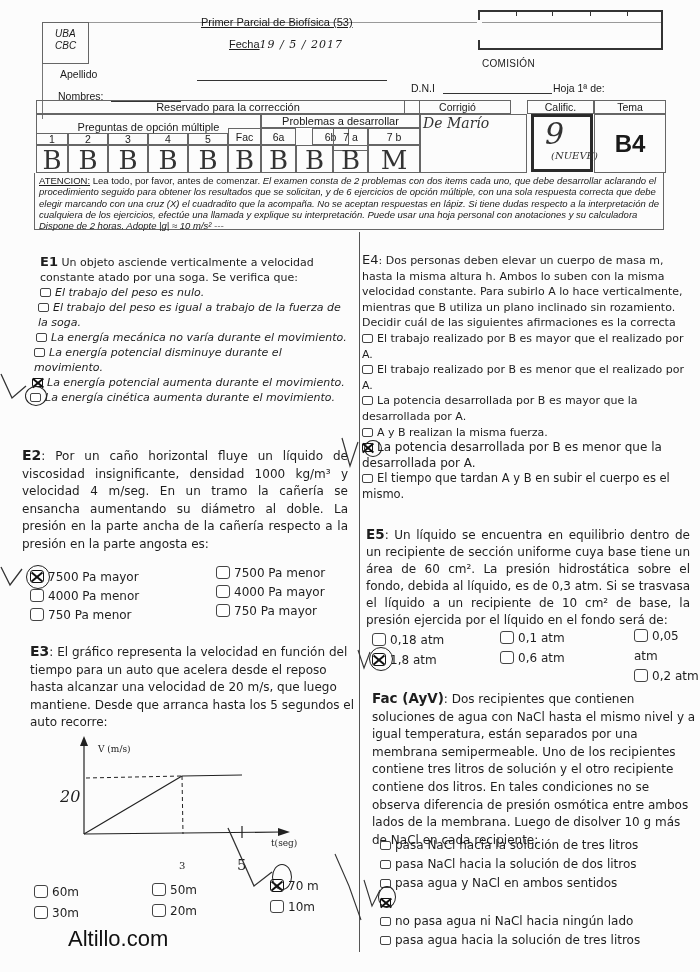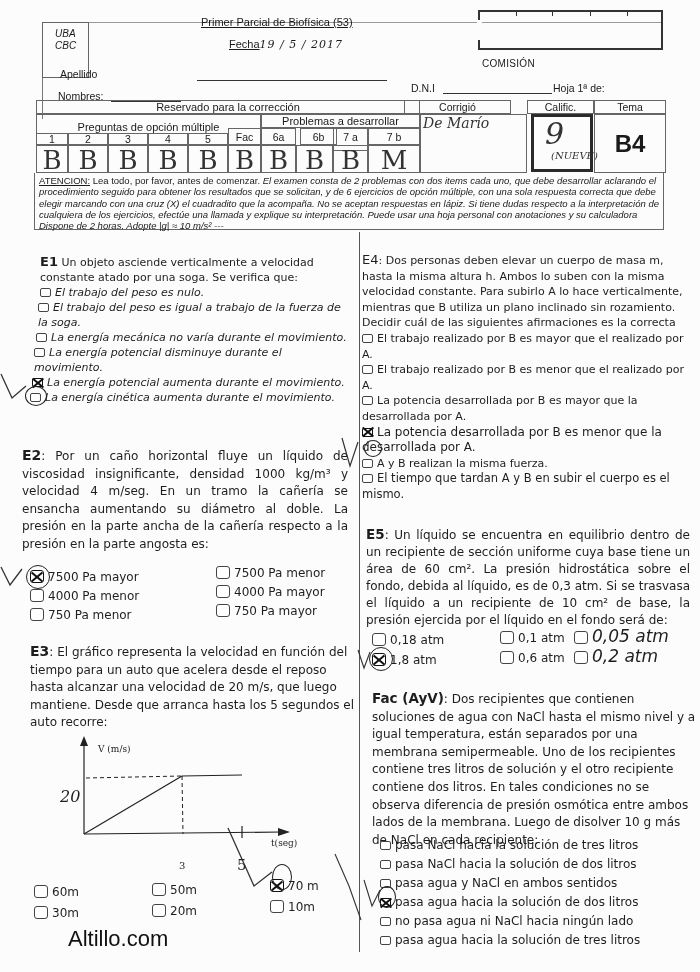--- a/index.html
+++ b/index.html
@@ -4,21 +4,21 @@
 <style>
   * { box-sizing: border-box; margin: 0; padding: 0; }
   html, body { width: 700px; height: 972px; background: #fdfdfd; overflow: hidden; }
   body { position: relative; font-family: "DejaVu Sans", sans-serif; color: #1a1a1a; }
 
   .page { position: absolute; left: 0; top: 0; width: 700px; height: 972px; background: #fcfcfc; }
 
   
   .hdr { position: absolute; left: 36px; top: 16px; width: 630px; height: 220px; font-family: "Liberation Sans", sans-serif; }
   .hdr-outer { position: absolute; left: 6px; top: 6px; width: 620px; height: 97px; border-left: 1px solid #777; border-top: 1px solid #999; }
-  .uba-box { position: absolute; left: 6px; top: 6px; width: 47px; height: 56px; border: 1px solid #666; font-style: italic; font-size: 10px; padding: 5px 0 0 12px; line-height: 12px; }
+  .uba-box { position: absolute; left: 6px; top: 6px; width: 47px; height: 42px; border: 1px solid #666; font-style: italic; font-size: 10px; padding: 5px 0 0 12px; line-height: 12px; }
   .exam-title { position: absolute; left: 165px; top: 0; font-size: 11px; text-decoration: underline; }
   .fecha { position: absolute; left: 193px; top: 22px; font-size: 11px; }
   .fecha-label { text-decoration: underline; }
   .fecha-val { font-family: "DejaVu Serif", serif; font-style: italic; font-size: 11px; letter-spacing: 1px; }
   .comision-box { position: absolute; left: 442px; top: -6px; width: 185px; height: 40px; border: 2px solid #333; border-top-width: 2px; }
   .comision-box .mask-left { position: absolute; left: -3px; top: 8px; width: 5px; height: 20px; background: #fcfcfc; }
   .comision-box .ticks span { position: absolute; top: 0; width: 1px; height: 4px; background: #333; }
   .comision-label { position: absolute; left: 446px; top: 42px; font-size: 10px; letter-spacing: 0.3px; }
   .apellido { position: absolute; left: 24px; top: 52px; font-size: 10.5px; }
   .apellido-line { position: absolute; left: 161px; top: 64px; width: 190px; border-bottom: 1px solid #333; }
@@ -105,21 +105,21 @@
       <div class="g-cell" style="left:0;top:14px;width:225px;height:19px;line-height:24px;font-size:11px;border-bottom:none;">Preguntas de opción múltiple</div>
       <div class="g-cell" style="left:225px;top:14px;width:159px;height:14px;line-height:13px;font-size:11px;">Problemas a desarrollar</div>
 
       <div class="g-cell" style="left:0;top:33px;width:32px;height:12px;line-height:11px;">1</div>
       <div class="g-cell" style="left:32px;top:33px;width:40px;height:12px;line-height:11px;">2</div>
       <div class="g-cell" style="left:72px;top:33px;width:40px;height:12px;line-height:11px;">3</div>
       <div class="g-cell" style="left:112px;top:33px;width:40px;height:12px;line-height:11px;">4</div>
       <div class="g-cell" style="left:152px;top:33px;width:40px;height:12px;line-height:11px;">5</div>
       <div class="g-cell" style="left:192px;top:28px;width:33px;height:17px;line-height:17px;">Fac</div>
       <div class="g-cell" style="left:225px;top:28px;width:35px;height:17px;line-height:17px;">6a</div>
-      <div class="g-cell" style="left:264px;top:28px;width:37px;height:17px;line-height:17px;">6b</div>
+      <div class="g-cell" style="left:276px;top:28px;width:37px;height:17px;line-height:17px;">6b</div>
       <div class="g-cell" style="left:297px;top:28px;width:35px;height:23px;line-height:17px;">7 a</div>
       <div class="g-cell" style="left:332px;top:28px;width:52px;height:17px;line-height:17px;">7 b</div>
 
       <div class="g-cell hw" style="left:0;top:45px;width:32px;height:28px;font-size:26px;line-height:28px;">B</div>
       <div class="g-cell hw" style="left:32px;top:45px;width:40px;height:28px;font-size:26px;line-height:28px;">B</div>
       <div class="g-cell hw" style="left:72px;top:45px;width:40px;height:28px;font-size:26px;line-height:28px;">B</div>
       <div class="g-cell hw" style="left:112px;top:45px;width:40px;height:28px;font-size:26px;line-height:28px;">B</div>
       <div class="g-cell hw" style="left:152px;top:45px;width:40px;height:28px;font-size:26px;line-height:28px;">B</div>
       <div class="g-cell hw" style="left:192px;top:45px;width:33px;height:28px;font-size:26px;line-height:28px;">B</div>
       <div class="g-cell hw" style="left:225px;top:45px;width:35px;height:28px;font-size:26px;line-height:28px;">B</div>
@@ -218,57 +218,57 @@
     </svg>
   <svg class="tick-mark" style="left:333px;top:852px;" width="30" height="70">
       <polyline points="2,2 16,34 28,68" fill="none" stroke="#333" stroke-width="1.1"></polyline>
     </svg>
 
   <div class="q" style="left:362px;top:252px;width:330px;font-size:11px;line-height:15.6px;">
     <div><span class="qid" style="font-weight:normal;">E4</span><span>: Dos personas deben elevar un cuerpo de masa m, hasta la misma altura h. Ambos lo suben con la misma velocidad constante. Para subirlo A lo hace verticalmente, mientras que B utiliza un plano inclinado sin rozamiento. Decidir cuál de las siguientes afirmaciones es la correcta</span></div>
     <span class="opt"><span class="box"></span><span>El trabajo realizado por B es mayor que el realizado por A.</span></span>
     <span class="opt"><span class="box"></span><span>El trabajo realizado por B es menor que el realizado por A.</span></span>
     <span class="opt"><span class="box"></span><span>La potencia desarrollada por B es mayor que la desarrollada por A.</span></span>
+    <span class="opt"><span class="box"></span><span>A y B realizan la misma fuerza.</span></span>
     <span class="opt" style="font-size:12px;"><span class="box checked"></span><span>La potencia desarrollada por B es menor que la desarrollada por A.</span></span>
-    <span class="opt"><span class="box"></span><span>A y B realizan la misma fuerza.</span></span>
     <span class="opt" style="font-size:11.5px;"><span class="box"></span><span>El tiempo que tardan A y B en subir el cuerpo es el mismo.</span></span>
   </div>
   <div class="circle-mark" style="left:364px;top:440px;width:18px;height:17px;"></div>
   <svg class="tick-mark" style="left:340px;top:436px;" width="20" height="32">
       <polyline points="2,2 10,30 18,6" fill="none" stroke="#333" stroke-width="1.2"></polyline>
     </svg>
 
   <div class="q justify" style="left:366px;top:526px;width:324px;font-size:12px;line-height:17px;">
     <span class="qid" style="font-size:13.5px;">E5</span><span>: Un líquido se encuentra en equilibrio dentro de un recipiente de sección uniforme cuya base tiene un área de 60 cm². La presión hidrostática sobre el fondo, debida al líquido, es de 0,3 atm. Si se trasvasa el líquido a un recipiente de 10 cm² de base, la presión ejercida por el líquido en el fondo será de:</span>
   </div>
   <div class="q" style="left:372px;top:630px;font-size:12px;line-height:20px;">
     <span class="opt"><span class="box big"></span><span>0,18 atm</span></span>
     <span class="opt"><span class="box big checked"></span><span>1,8 atm</span></span>
   </div>
   <div class="q" style="left:500px;top:628px;font-size:12px;line-height:20px;">
     <span class="opt"><span class="box big"></span><span>0,1 atm</span></span>
     <span class="opt"><span class="box big"></span><span>0,6 atm</span></span>
   </div>
-  <div class="q" style="left:574px;top:626px;font-size:17px;line-height:20px;font-style:italic;">
+  <div class="q" style="left:634px;top:626px;font-size:12px;line-height:20px;">
     <span class="opt"><span class="box big"></span><span>0,05 atm</span></span>
     <span class="opt"><span class="box big"></span><span>0,2 atm</span></span>
   </div>
   <div class="circle-mark" style="left:369px;top:647px;width:24px;height:24px;"></div>
   <svg class="tick-mark" style="left:356px;top:648px;" width="16" height="22">
       <polyline points="2,2 8,20 14,4" fill="none" stroke="#333" stroke-width="1.1"></polyline>
     </svg>
 
   <div class="q" style="left:372px;top:690px;width:326px;font-size:12px;line-height:17.6px;">
     <span class="qid" style="font-size:13.5px;">Fac (AyV)</span><span>: Dos recipientes que contienen soluciones de agua con NaCl hasta el mismo nivel y a igual temperatura, están separados por una membrana semipermeable. Uno de los recipientes contiene tres litros de solución y el otro recipiente contiene dos litros. En tales condiciones no se observa diferencia de presión osmótica entre ambos lados de la membrana. Luego de disolver 10 g más de NaCl en cada recipiente:</span>
   </div>
   <div class="q" style="left:380px;top:836px;font-size:12px;line-height:19px;">
     <span class="opt"><span class="box"></span><span>pasa NaCl hacia la solución de tres litros</span></span>
     <span class="opt"><span class="box"></span><span>pasa NaCl hacia la solución de dos litros</span></span>
     <span class="opt"><span class="box"></span><span>pasa agua y NaCl en ambos sentidos</span></span>
-    <span class="opt"><span class="box checked"></span><span>pasa agua hacia la solución de dos litros</span></span>
+    <span class="opt"><span class="box checked"></span></span>
     <span class="opt"><span class="box"></span><span>no pasa agua ni NaCl hacia ningún lado</span></span>
     <span class="opt"><span class="box"></span><span>pasa agua hacia la solución de tres litros</span></span>
   </div>
   <div class="circle-mark" style="left:378px;top:886px;width:18px;height:22px;"></div>
   <svg class="tick-mark" style="left:362px;top:878px;" width="20" height="32">
       <polyline points="2,2 10,28 18,12" fill="none" stroke="#333" stroke-width="1.1"></polyline>
     </svg>
 
   <div class="watermark">Altillo.com</div>
 </div>

